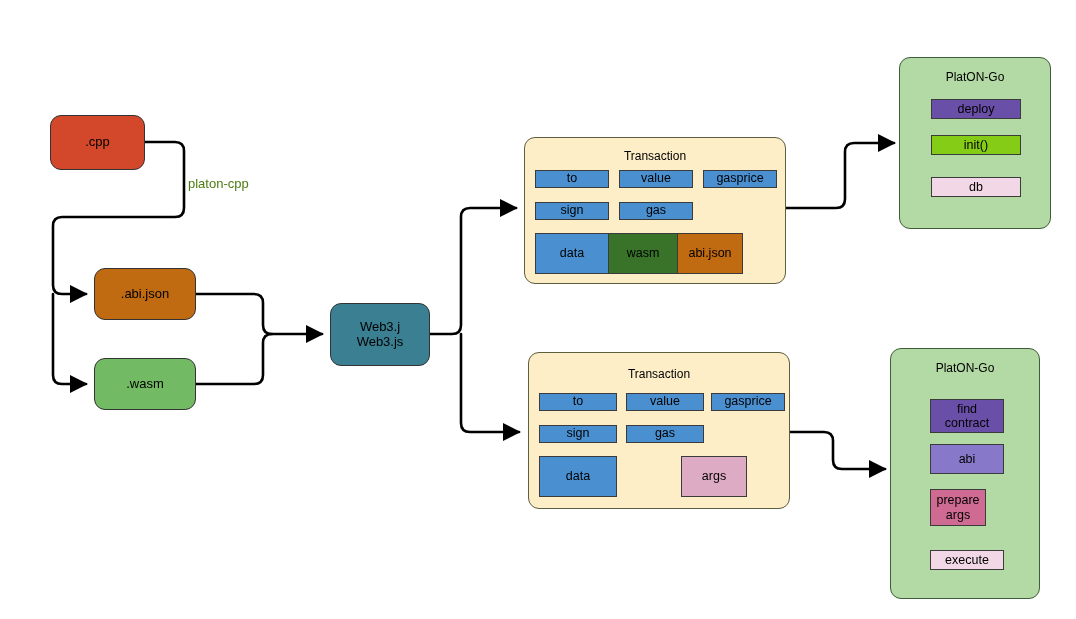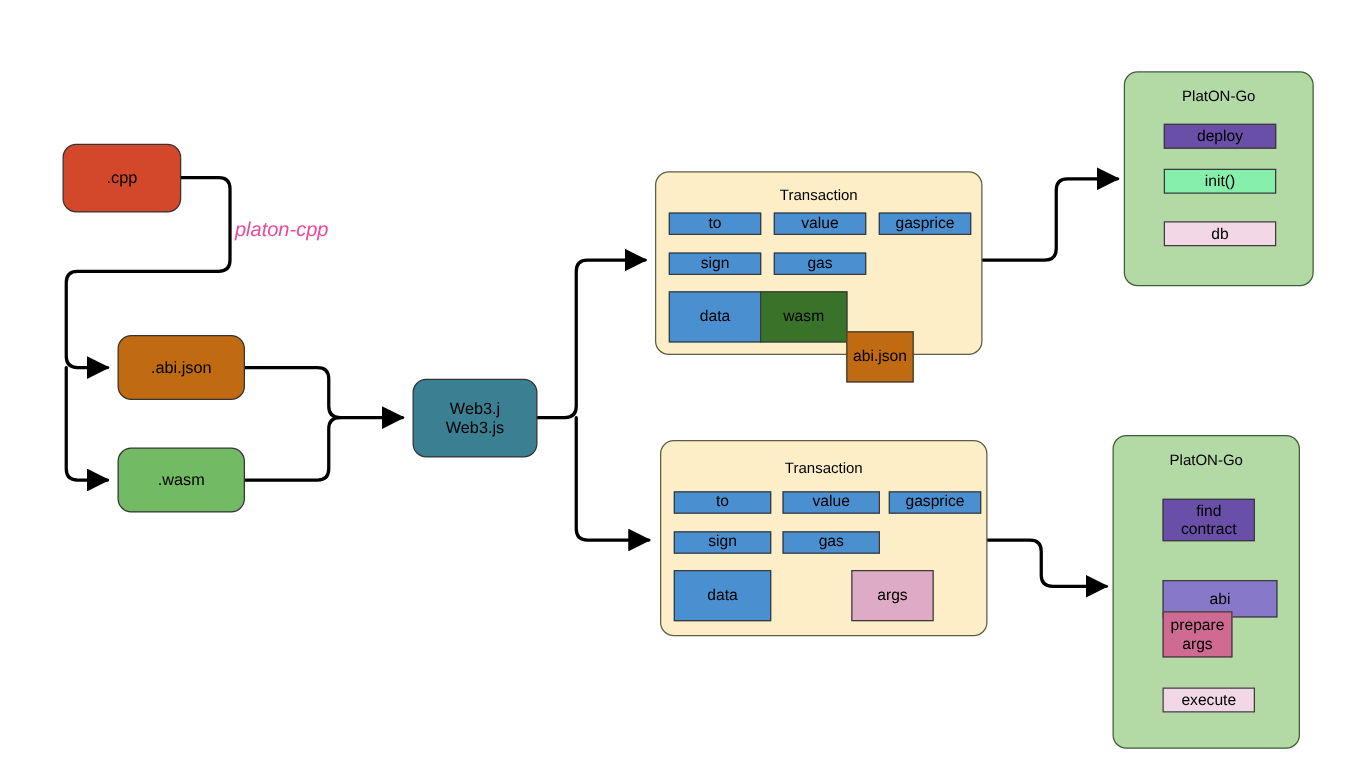--- a/index.html
+++ b/index.html
@@ -89,30 +89,29 @@
     display: flex;
     align-items: center;
     justify-content: center;
     font-size: 12.5px;
     color: #000;
     text-align: center;
     line-height: 1.15;
   }
   .gobox.violet-d { background: #6a4fa8; }
   .gobox.violet-m { background: #8878ca; }
-  .gobox.rose-d   { background: #86efac; }
+  .gobox.rose-d   { background: #84cc16; }
   .gobox.rose-l   { background: #f2d7e6; }
   .gobox.rose-p   { background: #cf6b93; }
 
   .edge-label {
     position: absolute;
-    font-size: 16px;
-    color: #ec4899;
+    font-size: 13px;
+    color: #4d7c0f;
     white-space: nowrap;
-    font-style: italic;
   }
 </style>
 </head>
 <body>
 
 <div id="canvas">
 
   <svg class="edges" viewBox="0 0 1076 619">
     <defs>
       <marker id="arrow" viewBox="0 0 10 10" refX="9" refY="5" markerWidth="7" markerHeight="7" orient="auto-start-reverse">
@@ -183,21 +182,21 @@
     <div class="bar blue" style="left:94px; top:64px; width:74px; height:18px;">
       <span>gas</span>
     </div>
 
     <div class="bar blue" style="left:10px; top:95px; width:74px; height:41px;">
       <span>data</span>
     </div>
     <div class="bar green" style="left:83px; top:95px; width:70px; height:41px;">
       <span>wasm</span>
     </div>
-    <div class="bar orange" style="left:152px; top:95px; width:54px; height:41px;margin-top:32px;">
+    <div class="bar orange" style="left:152px; top:95px; width:66px; height:41px;">
       <span>abi.json</span>
     </div>
   </div>
 
   <div class="panel tx" style="left:528px; top:352px; width:262px; height:157px;">
     <div class="panel-title" style="top:14px;">Transaction</div>
 
     <div class="bar blue" style="left:10px; top:40px; width:78px; height:18px;">
       <span>to</span>
     </div>
@@ -237,21 +236,21 @@
     </div>
   </div>
 
   <div class="panel go" style="left:890px; top:348px; width:150px; height:251px;">
     <div class="panel-title" style="top:12px;">PlatON-Go</div>
 
     <div class="gobox violet-d" style="left:39px; top:50px; width:74px; height:34px; flex-direction:column;">
       <span>find</span>
       <span>contract</span>
     </div>
-    <div class="gobox violet-m" style="left:39px; top:95px; width:92px; height:30px;margin-top:20px;">
+    <div class="gobox violet-m" style="left:39px; top:95px; width:74px; height:30px;">
       <span>abi</span>
     </div>
     <div class="gobox rose-p" style="left:39px; top:140px; width:56px; height:37px; flex-direction:column;">
       <span>prepare</span>
       <span>args</span>
     </div>
     <div class="gobox rose-l" style="left:39px; top:201px; width:74px; height:20px;">
       <span>execute</span>
     </div>
   </div>

